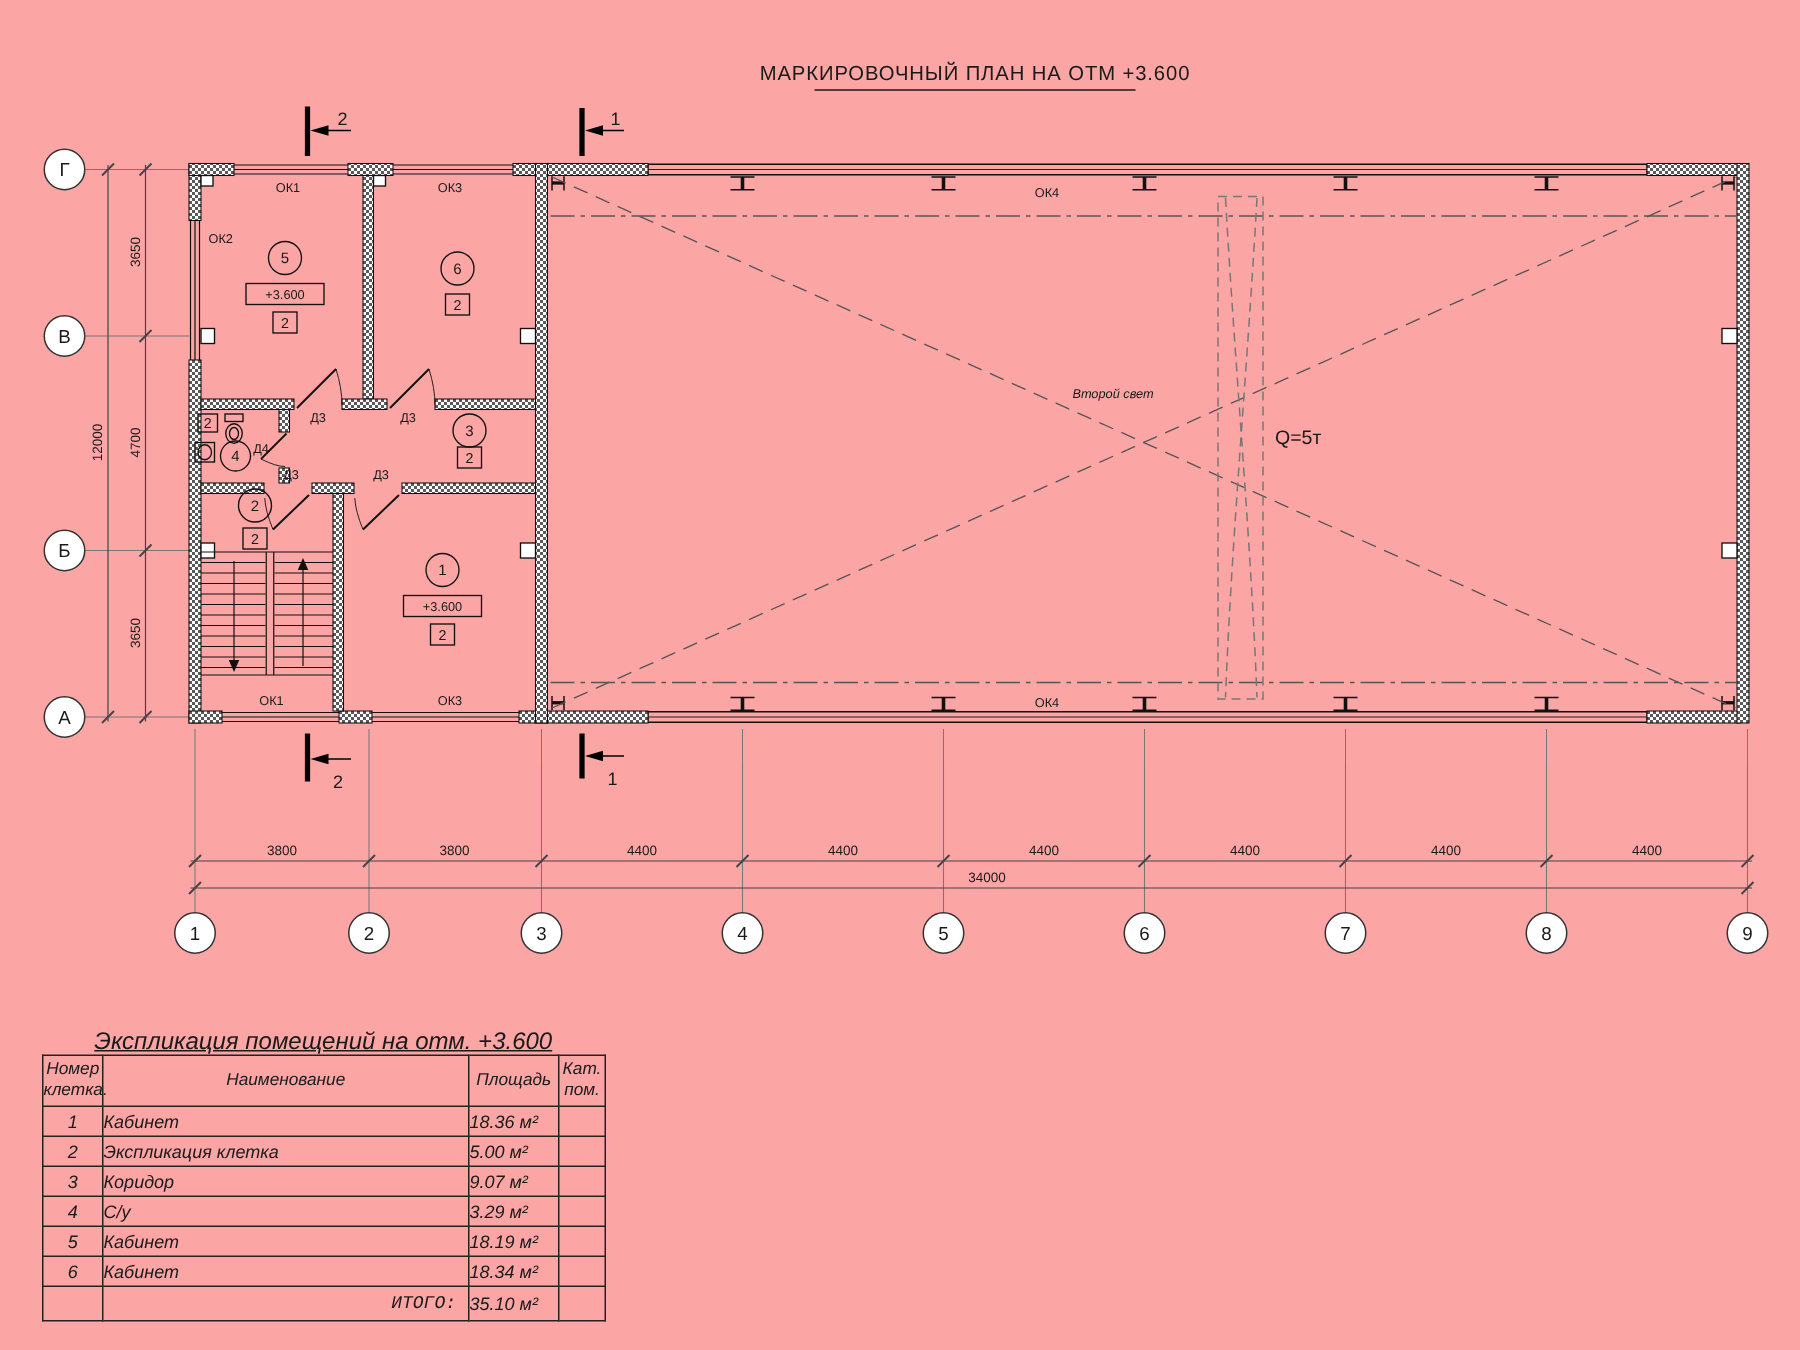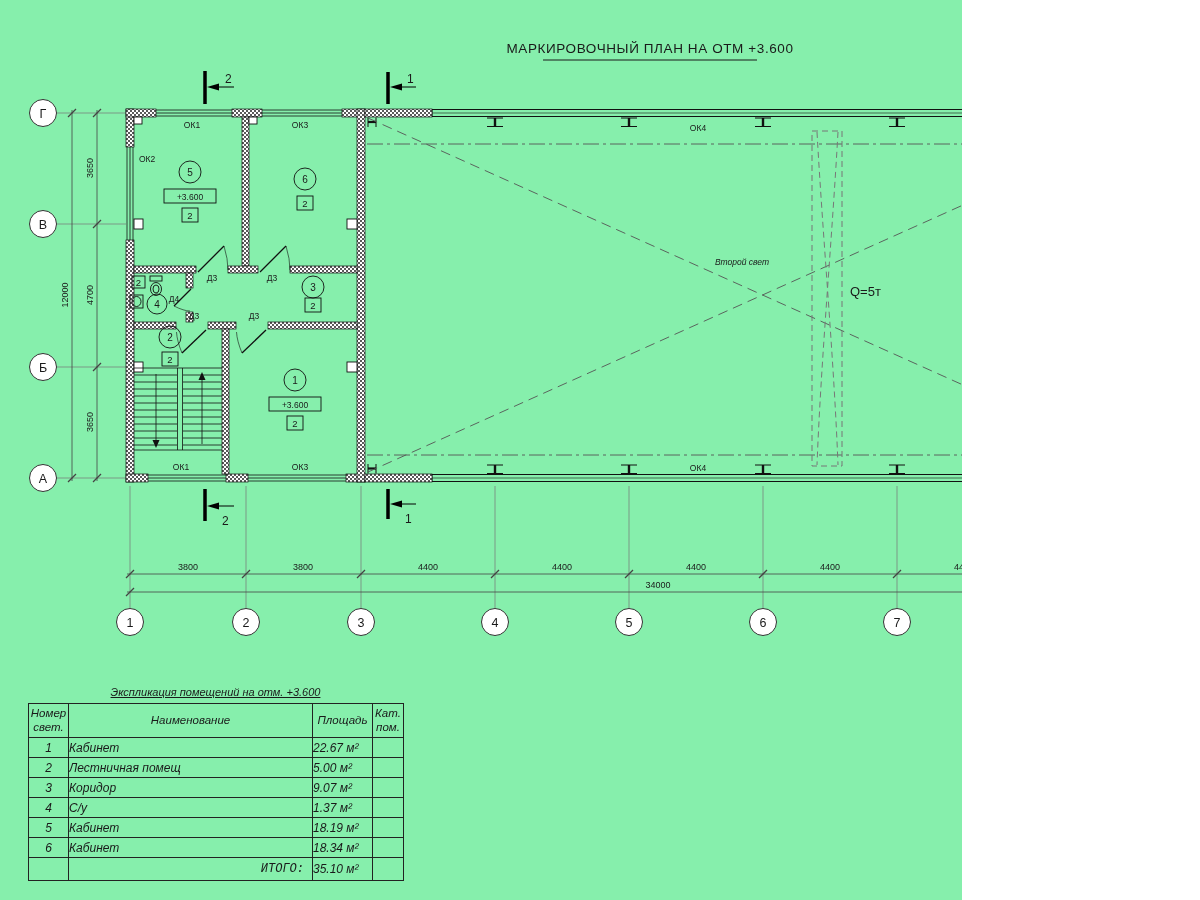--- a/index.html
+++ b/index.html
@@ -1,32 +1,32 @@
 <!DOCTYPE html>
 <html><head>
 <meta charset="utf-8">
 <style>
   html,body{margin:0;padding:0;background:#fff;}
-  .sheet{position:relative;width:962px;height:900px;background:#86efac;overflow:hidden;
+  .sheet{position:relative;width:1200px;height:900px;background:#fca5a5;overflow:hidden;
          font-family:"Liberation Sans",sans-serif;color:#1a1a1a;}
   svg{position:absolute;left:0;top:0;}
   svg text{fill:#1a1a1a;font-family:"Liberation Sans",sans-serif;}
   .t-title{font-size:13.5px;letter-spacing:.6px;}
   .lbl{font-size:8.5px;}
   .dim{font-size:9px;}
   .bub{font-size:12.5px;}
   .rnum{font-size:10px;}
   .boxn{font-size:9.5px;}
   .elev{font-size:8.5px;}
   .sec{font-size:12px;}
   .ital{font-style:italic;}
   .qcap{font-size:13px;}
   
   .expl-title{position:absolute;left:28px;top:686px;width:375px;text-align:center;
-              font-size:11px;font-style:italic;text-decoration:underline;}
+              font-size:16px;font-style:italic;text-decoration:underline;}
   table.expl{position:absolute;left:28px;top:703px;width:376px;border-collapse:collapse;
              table-layout:fixed;font-size:12px;}
   table.expl th,table.expl td{border:1.2px solid #222;font-weight:normal;padding:0;}
   table.expl{border:1.8px solid #222;}
   th.h{font-size:11.5px;line-height:1.15;text-align:center;vertical-align:middle;height:33px;font-style:italic;}
   td{height:19px;vertical-align:middle;font-style:italic;}
   td.c-num{text-align:center;}
   td.c-name{text-align:left;padding-left:8px;margin-left:39px;}
   td.c-area{text-align:left;padding-left:7px;}
   td.c-name.total{text-align:right;padding-right:8px;font-family:Liberation Mono, monospace;}
@@ -418,49 +418,49 @@
   <div class="expl-title">Экспликация помещений на отм. +3.600</div>
   <table class="expl">
     <colgroup>
         <col style="width:40px">
         <col style="width:244px">
         <col style="width:60px">
         <col style="width:31px">
       </colgroup>
     <thead>
       <tr>
-        <th class="h"><span>Номер</span><br><span>свет.</span></th>
+        <th class="h"><span>Номер</span><br><span>клетка.</span></th>
         <th class="h">Наименование</th>
         <th class="h">Площадь</th>
         <th class="h"><span>Кат.</span><br><span>пом.</span></th>
       </tr>
     </thead>
     <tbody>
       <tr>
         <td class="c-num">1</td>
         <td class="c-name">Кабинет</td>
-        <td class="c-area">22.67 м²</td>
+        <td class="c-area">18.36 м²</td>
         <td></td>
       </tr>
       <tr>
         <td class="c-num">2</td>
-        <td class="c-name">Лестничная помещ</td>
+        <td class="c-name">Экспликация клетка</td>
         <td class="c-area">5.00 м²</td>
         <td></td>
       </tr>
       <tr>
         <td class="c-num">3</td>
         <td class="c-name">Коридор</td>
         <td class="c-area">9.07 м²</td>
         <td></td>
       </tr>
       <tr>
         <td class="c-num">4</td>
         <td class="c-name">С/у</td>
-        <td class="c-area">1.37 м²</td>
+        <td class="c-area">3.29 м²</td>
         <td></td>
       </tr>
       <tr>
         <td class="c-num">5</td>
         <td class="c-name">Кабинет</td>
         <td class="c-area">18.19 м²</td>
         <td></td>
       </tr>
       <tr>
         <td class="c-num">6</td>

